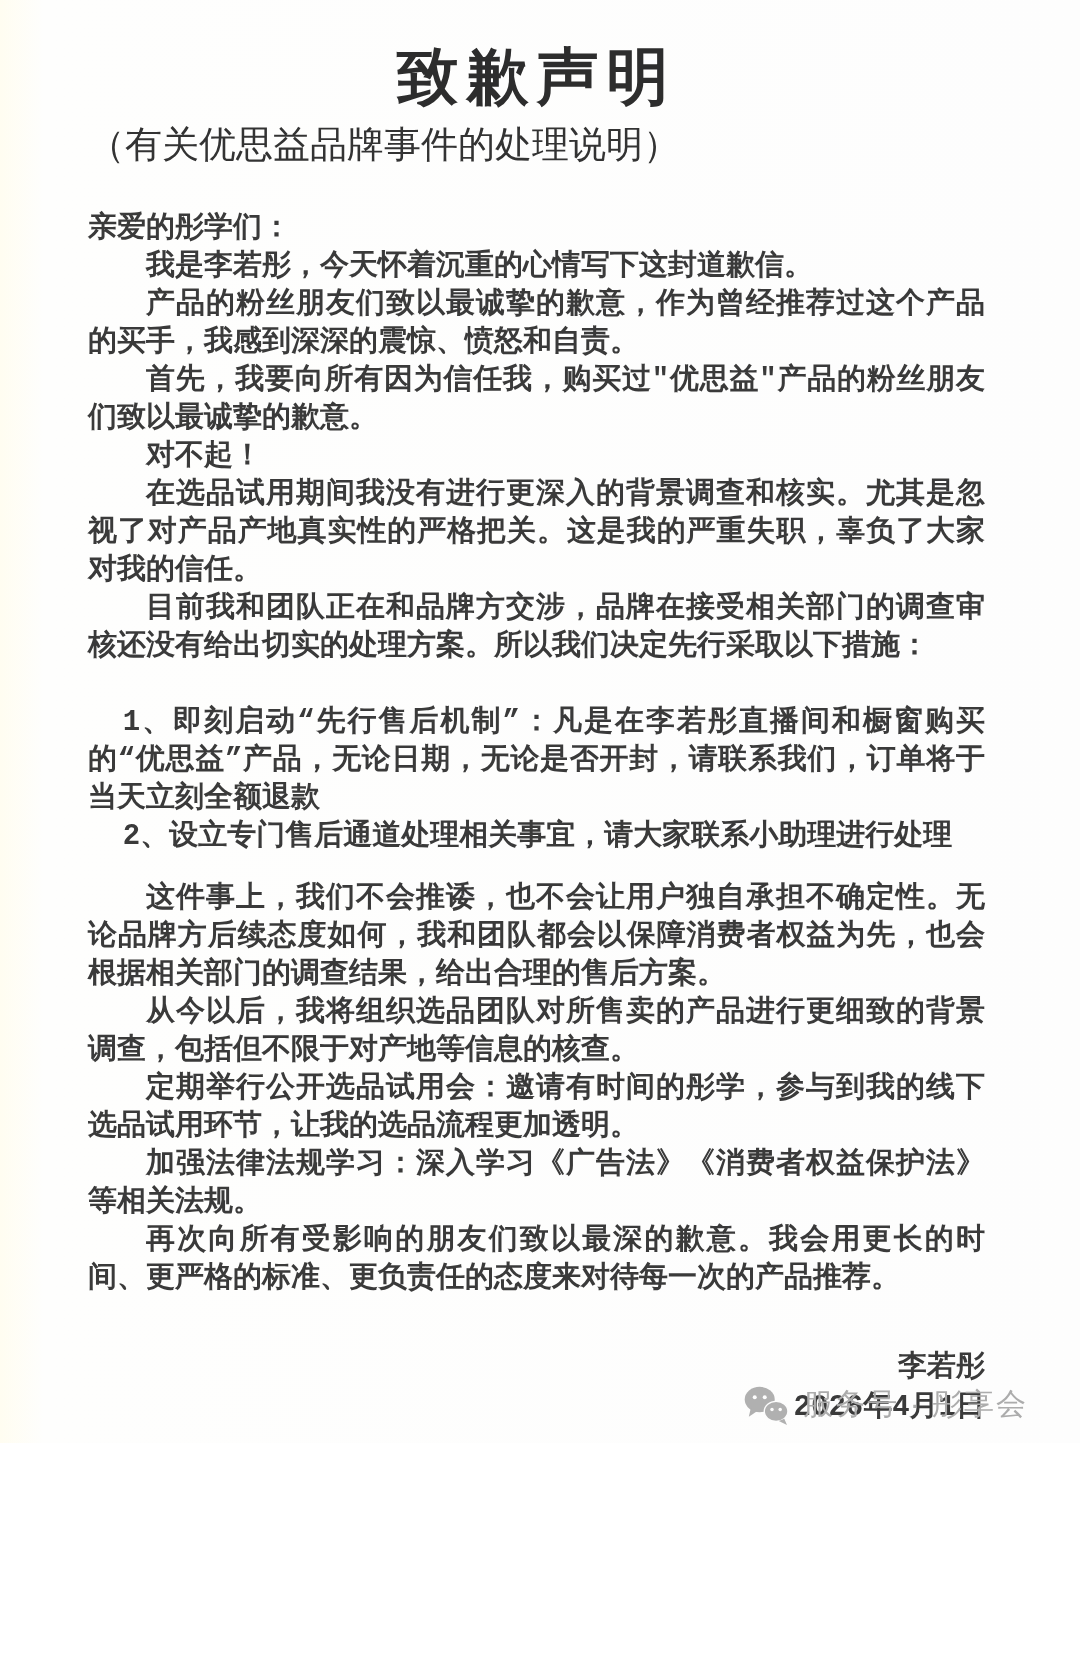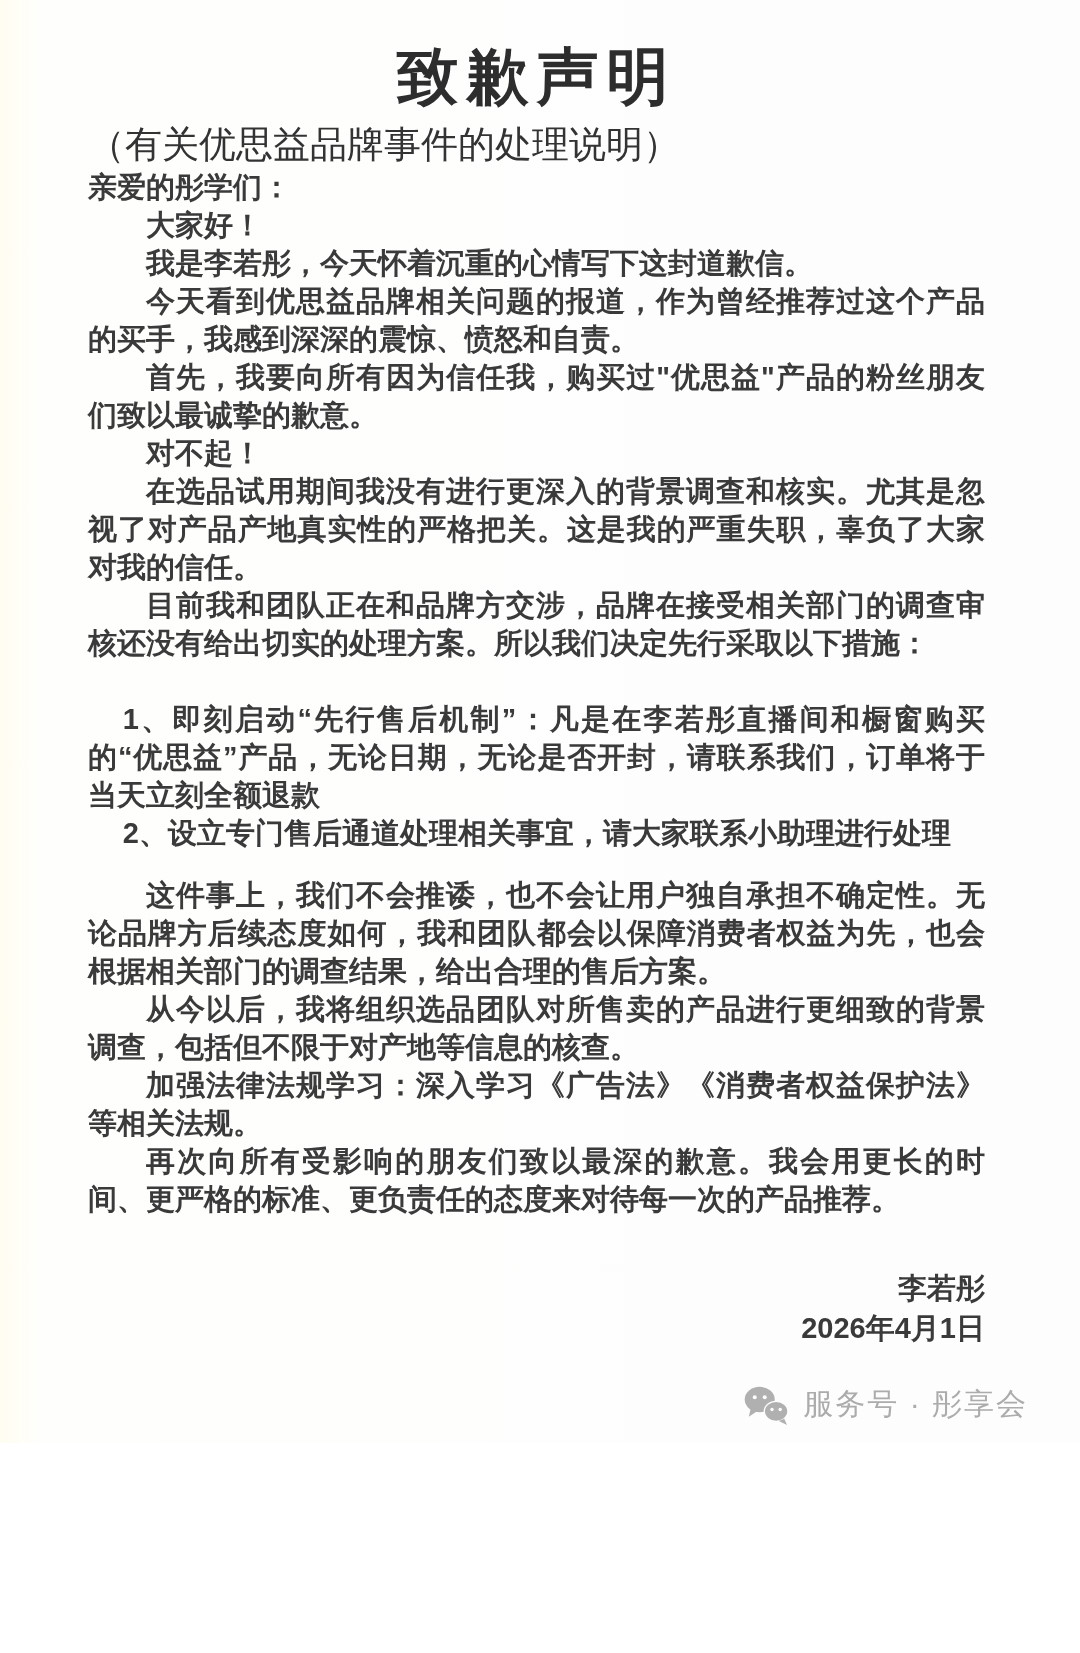--- a/index.html
+++ b/index.html
@@ -29,25 +29,27 @@
   }
   .doc-subtitle {
     margin: 8px 0 0;
     font-family: "Liberation Serif", serif;
     font-weight: 400;
     font-size: 37px;
     line-height: 46px;
     color: #333333;
   }
   .body-text {
+    margin-top: 42px;
     font-weight: 700;
     font-size: 29px;
     line-height: 38px;
     color: #3a3a3a;
     text-align: justify;
+    font-family: Liberation Mono, monospace;
   }
   .body-text p { margin: 0; text-indent: 2em; }
   p.salutation { text-indent: 0; }
   .measures { margin-top: 38px; }
   .measures p { text-indent: 1.2em; }
   .closing { margin-top: 24px; }
   .sig-block {
     margin-top: 50px;
     text-align: right;
     font-weight: 700;
@@ -71,36 +73,36 @@
 </head>
 <body>
 
 <div class="page">
 
   <h1 class="doc-title">致歉声明</h1>
   <div class="doc-subtitle">（有关优思益品牌事件的处理说明）</div>
 
   <div class="body-text">
     <p class="salutation">亲爱的彤学们：</p>
-    <p>大家好！</p>
     <p>我是李若彤，今天怀着沉重的心情写下这封道歉信。</p>
-    <p>今天看到优思益品牌相关问题的报道，作为曾经推荐过这个产品的买手，我感到深深的震惊、愤怒和自责。</p>
+    <p>产品的粉丝朋友们致以最诚挚的歉意，作为曾经推荐过这个产品的买手，我感到深深的震惊、愤怒和自责。</p>
     <p>首先，我要向所有因为信任我，购买过"优思益"产品的粉丝朋友们致以最诚挚的歉意。</p>
     <p>对不起！</p>
     <p>在选品试用期间我没有进行更深入的背景调查和核实。尤其是忽视了对产品产地真实性的严格把关。这是我的严重失职，辜负了大家对我的信任。</p>
     <p>目前我和团队正在和品牌方交涉，品牌在接受相关部门的调查审核还没有给出切实的处理方案。所以我们决定先行采取以下措施：</p>
 
     <div class="measures">
       <p>1、即刻启动“先行售后机制”：凡是在李若彤直播间和橱窗购买的“优思益”产品，无论日期，无论是否开封，请联系我们，订单将于当天立刻全额退款</p>
       <p>2、设立专门售后通道处理相关事宜，请大家联系小助理进行处理</p>
     </div>
 
     <div class="closing">
       <p>这件事上，我们不会推诿，也不会让用户独自承担不确定性。无论品牌方后续态度如何，我和团队都会以保障消费者权益为先，也会根据相关部门的调查结果，给出合理的售后方案。</p>
       <p>从今以后，我将组织选品团队对所售卖的产品进行更细致的背景调查，包括但不限于对产地等信息的核查。</p>
+      <p>定期举行公开选品试用会：邀请有时间的彤学，参与到我的线下选品试用环节，让我的选品流程更加透明。</p>
       <p>加强法律法规学习：深入学习《广告法》《消费者权益保护法》等相关法规。</p>
       <p>再次向所有受影响的朋友们致以最深的歉意。我会用更长的时间、更严格的标准、更负责任的态度来对待每一次的产品推荐。</p>
     </div>
 
     <div class="sig-block">
       <div>李若彤</div>
       <div>2026年4月1日</div>
     </div>
   </div>
 

